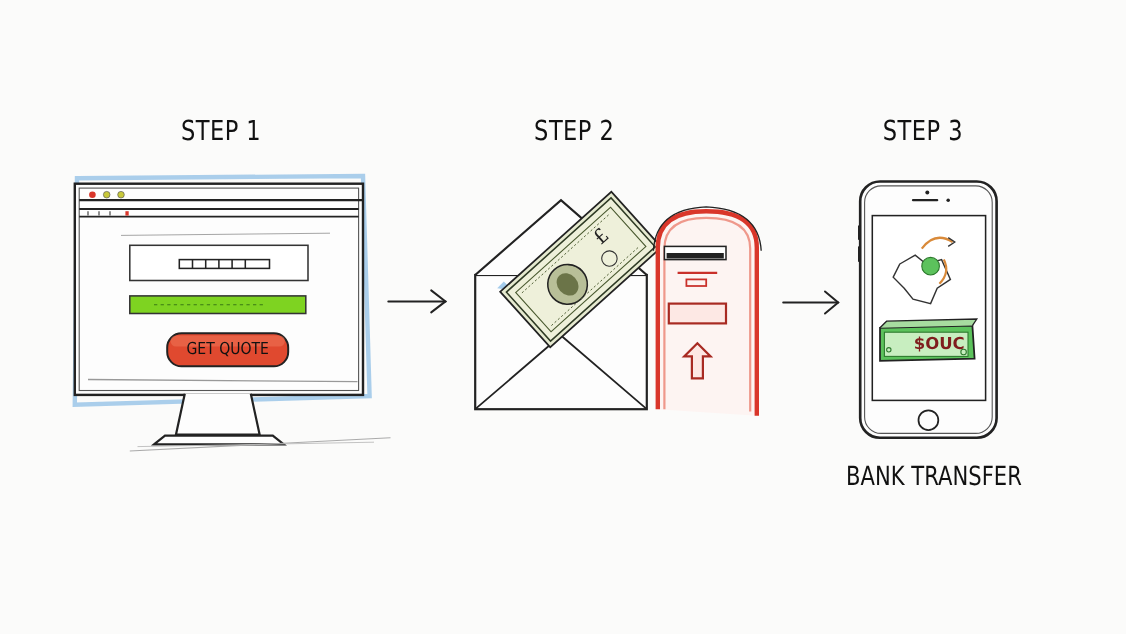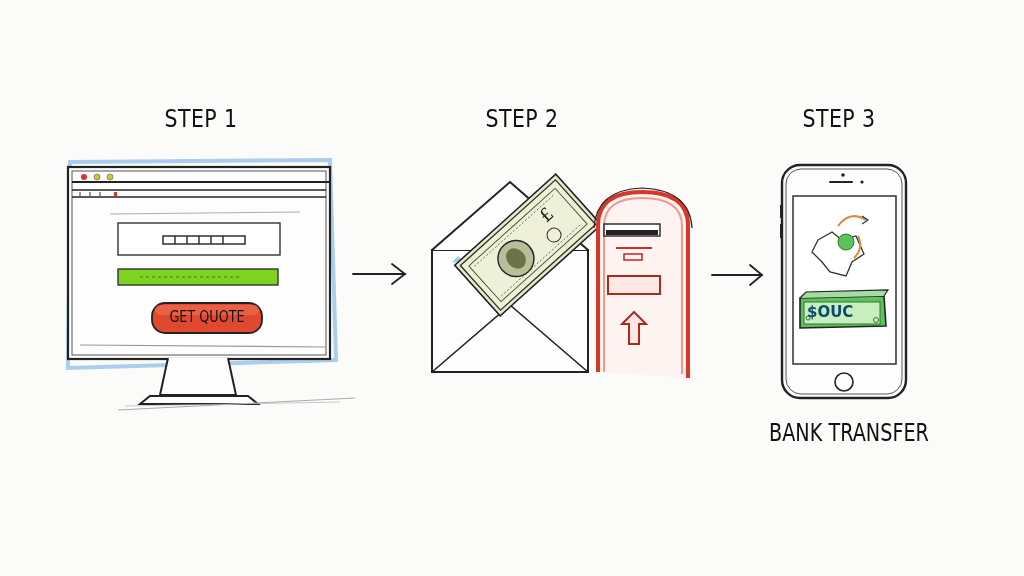--- a/index.html
+++ b/index.html
@@ -37,23 +37,23 @@
       font-size: 15px; color: #111;
       transform: scaleX(0.85);
       transform-origin: center;
       white-space: nowrap;
       text-align: center;
       width: 120px;
     }
     .bill-label {
       position: absolute;
       font-family: "DejaVu Sans", sans-serif;
-      font-size: 15px; font-weight: bold; color: #0c4a6e;
+      font-size: 15px; font-weight: bold; color: #7f1d1d;
       white-space: nowrap;
-      text-align: left;
+      text-align: right;
       width: 70px;
     }
   </style>
 </head>
 <body>
 
 <svg class="canvas" viewBox="0 0 1024 576" xmlns="http://www.w3.org/2000/svg">
 
   <g>
 

